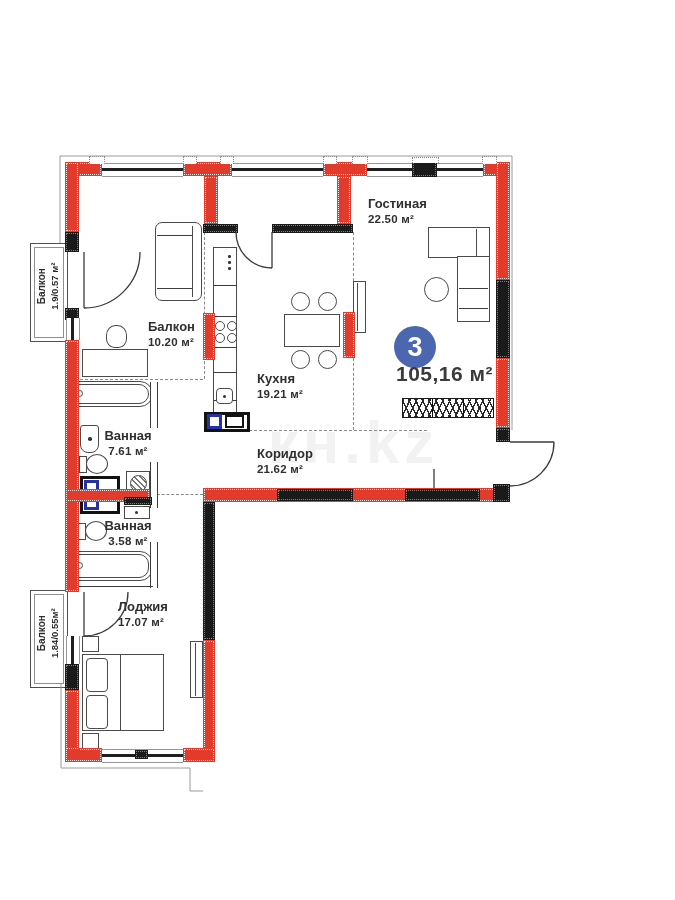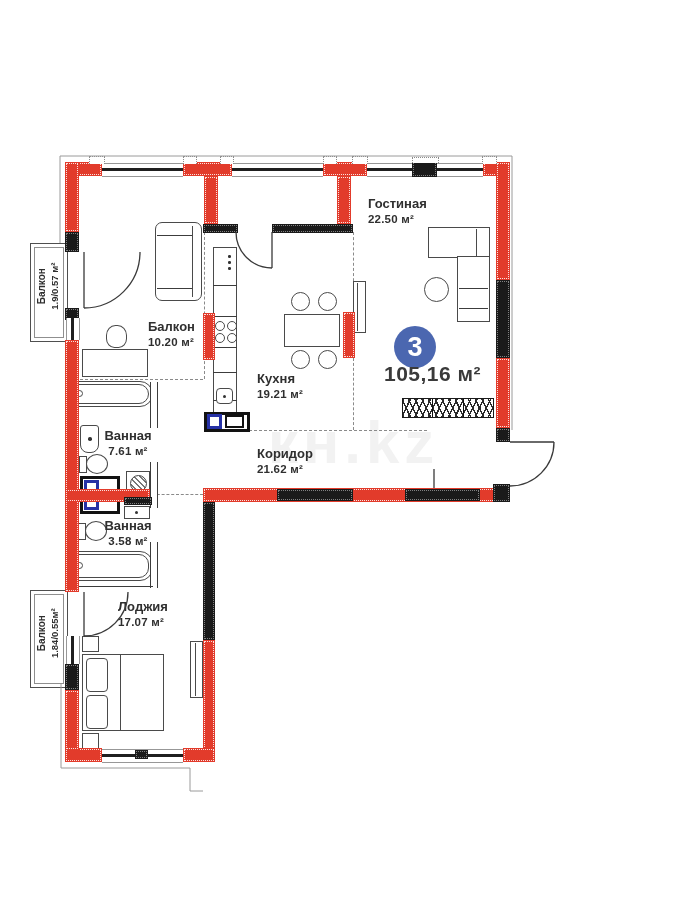--- a/index.html
+++ b/index.html
@@ -41,21 +41,21 @@
   .balc{position:absolute;border:1.5px solid #4f4f4f;background:#fff;}
   .balc .inner{position:absolute;inset:3px;border:1px solid #8f8f8f;}
   
   .hatch{position:absolute;background:
      repeating-linear-gradient(64deg,#2a2a2a 0 1.4px,transparent 1.4px 6px),
      repeating-linear-gradient(116deg,#2a2a2a 0 1.4px,transparent 1.4px 6px);
      border:1.6px solid #1a1a1a;box-sizing:border-box;}
   .badge{position:absolute;background:var(--badge_blue,#4b67b0);border-radius:50%;
          color:#fff;display:flex;align-items:center;justify-content:center;
          font-weight:700;font-size:27px;}
-  .total{position:absolute;font-size:21px;font-weight:600;color:#3a3a3a;letter-spacing:.5px;}
+  .total{position:absolute;font-size:21px;font-weight:600;color:#3a3a3a;letter-spacing:.5px;margin-left:12px;}
   .wm{position:absolute;font-size:60px;font-weight:700;color:rgba(90,90,90,.08);letter-spacing:5px;}
   .vent{position:absolute;border:3px solid #121212;background:#fff;box-sizing:border-box;}
   .bluebox{position:absolute;border:3px solid var(--vent_blue,#2631a6);background:#fff;box-sizing:border-box;}
   .blackbox{position:absolute;border:2.5px solid #121212;background:#fff;box-sizing:border-box;}
   .drum{position:absolute;border:1.2px solid #444;border-radius:50%;
         background:repeating-linear-gradient(45deg,#777 0 1.3px,#fff 1.3px 4px);}
   svg.overlay{position:absolute;left:0;top:0;z-index:7;}
   .zone{position:absolute;}
 </style>
 </head>

